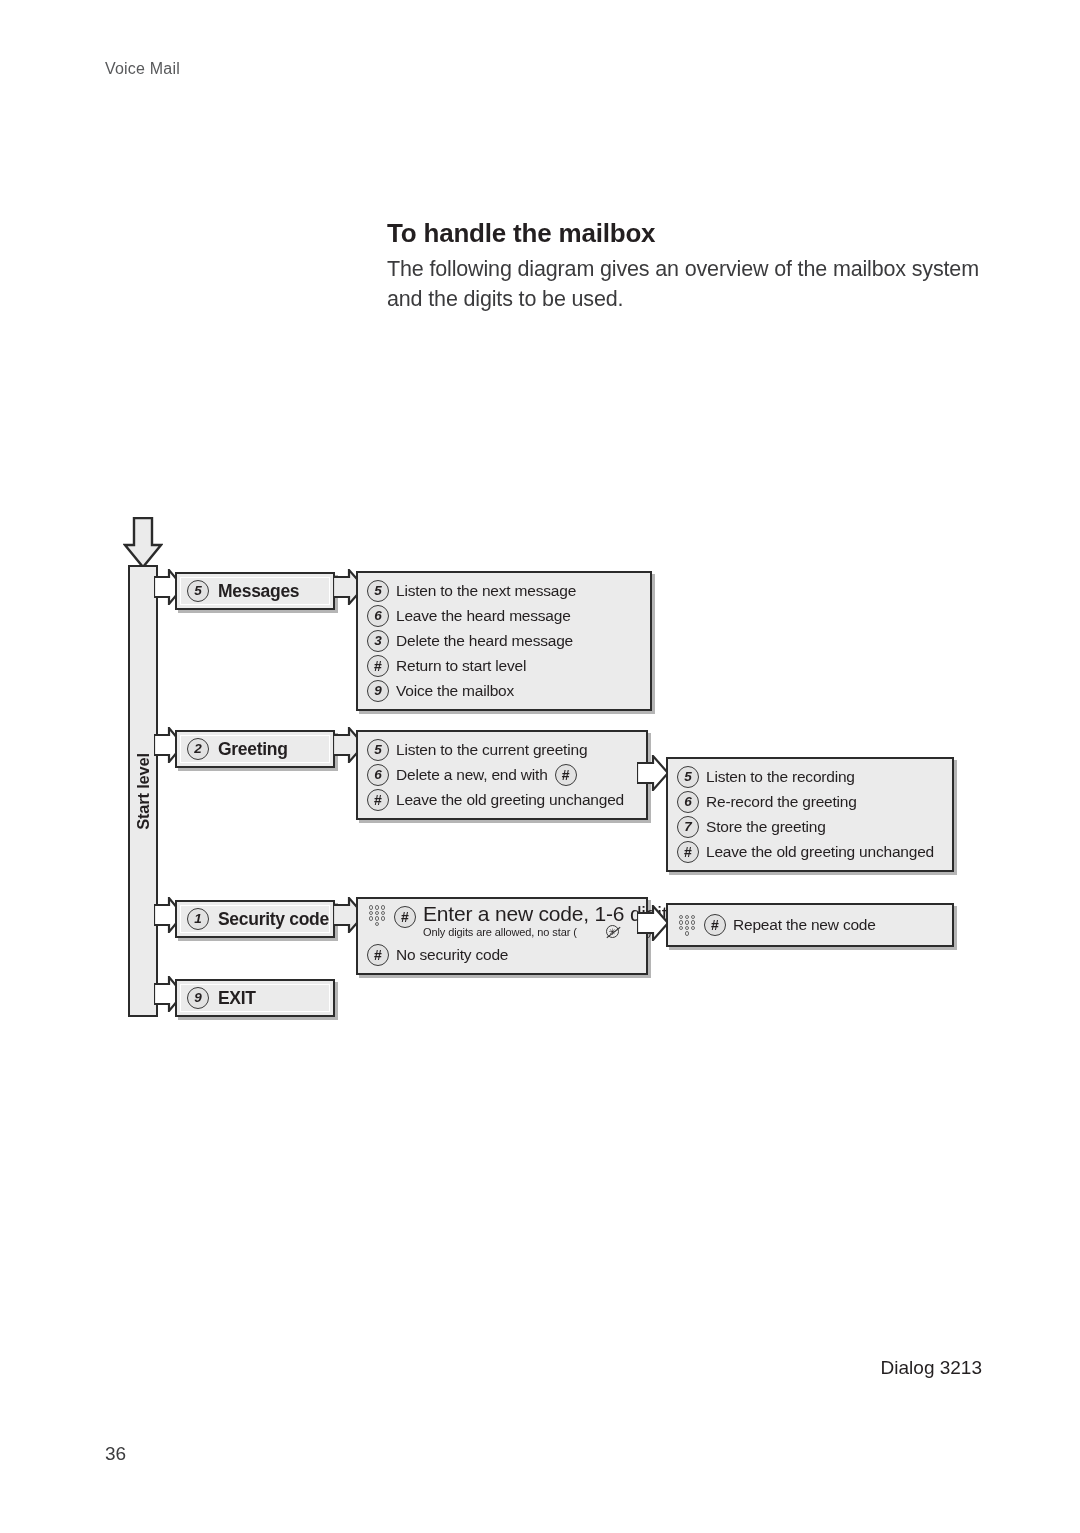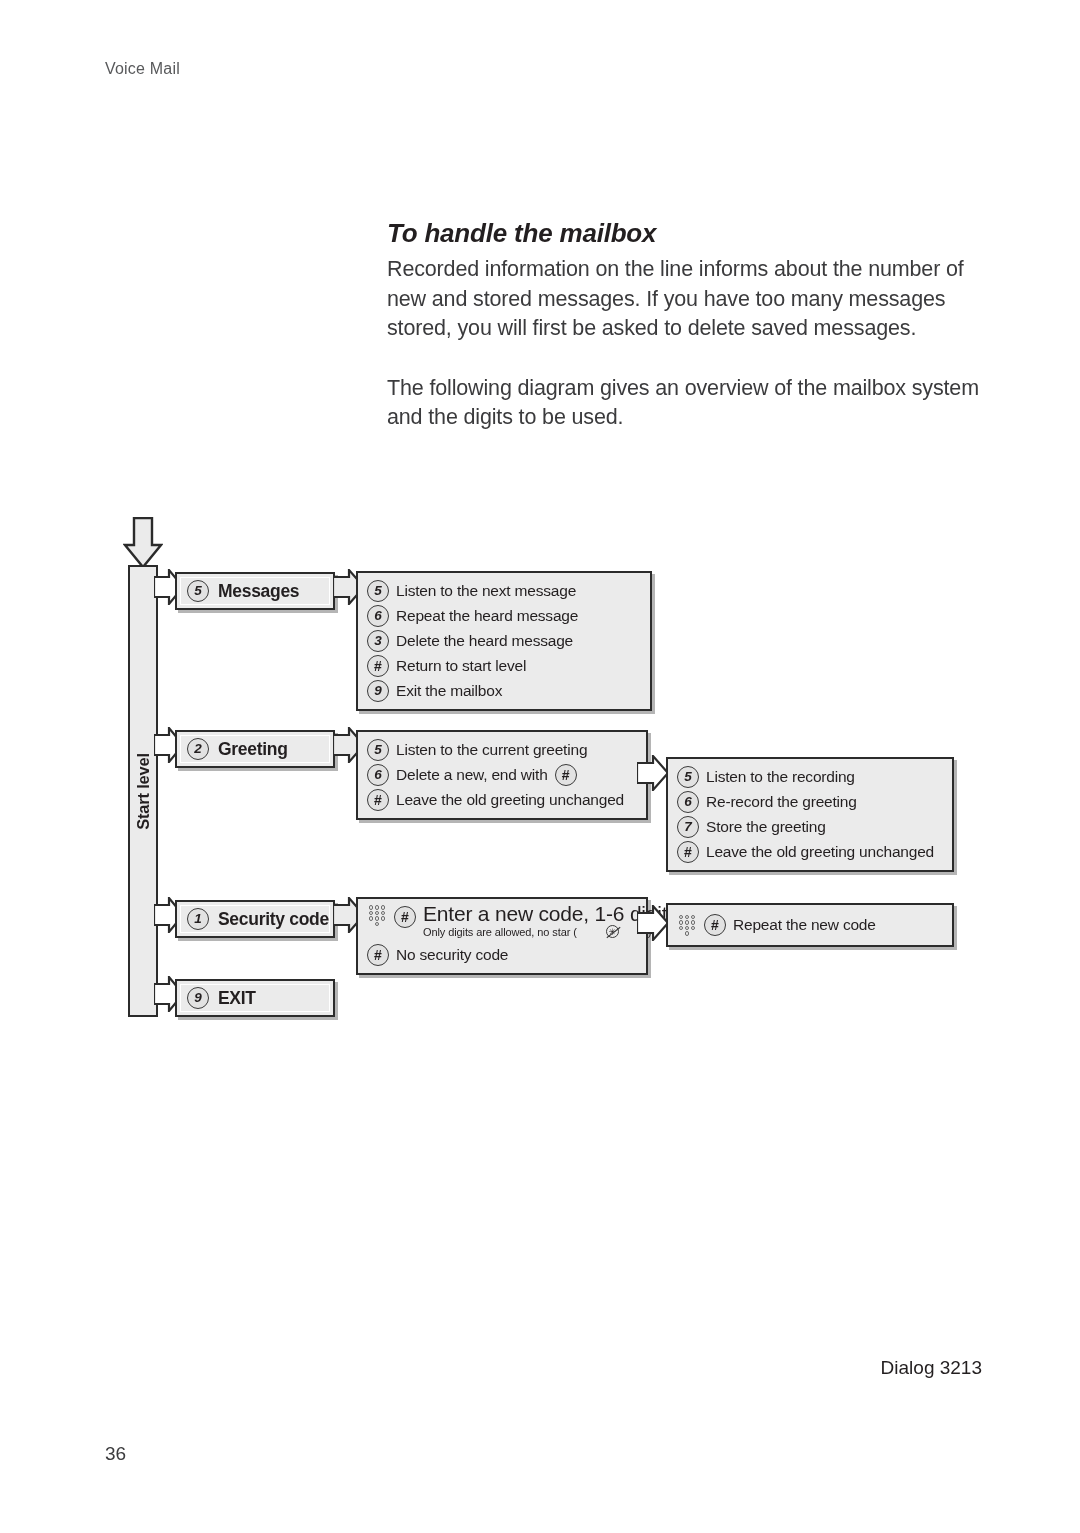--- a/index.html
+++ b/index.html
@@ -29,21 +29,20 @@
   
   .text-col {
     position: absolute;
     left: 387px;
     top: 218px;
     width: 600px;
   }
   .section-title {
     font-size: 26px;
     font-weight: bold;
-    font-style: italic;
     color: #231f20;
     margin: 0 0 6px 0;
     letter-spacing: -0.2px;
   }
   .para {
     font-size: 21.5px;
     line-height: 29.5px;
     color: #3b3b3d;
     margin: 0 0 30px 0;
     letter-spacing: -0.15px;
@@ -259,21 +258,20 @@
     color: #231f20;
   }
 </style>
 </head>
 <body>
 
 <div class="running-head">Voice Mail</div>
 
 <div class="text-col">
   <h2 class="section-title">To handle the mailbox</h2>
-  <p class="para">Recorded information on the line informs about the number of new and stored messages. If you have too many messages stored, you will first be asked to delete saved messages.</p>
   <p class="para">The following diagram gives an overview of the mailbox system and the digits to be used.</p>
 </div>
 
 <div class="diagram">
 
   <svg class="entry-arrow" viewBox="0 0 40 52">
     <polygon points="11,1 29,1 29,28 38,28 20,50 2,28 11,28" fill="#ebebeb" stroke="#2b2b2b" stroke-width="2.4" stroke-linejoin="miter"></polygon>
   </svg>
 
   <div class="start-bar"></div>
@@ -303,33 +301,33 @@
     <polygon points="0,8 16,8 16,1 31,18 16,35 16,28 0,28" fill="#ebebeb" stroke="#2b2b2b" stroke-width="2.2" stroke-linejoin="miter"></polygon>
   </svg>
 
   <div class="dbox detail" style="left:246px; top:56px; width:296px;">
     <div class="detail-row">
       <span class="key">5</span>
       <span class="detail-text">Listen to the next message</span>
     </div>
     <div class="detail-row">
       <span class="key">6</span>
-      <span class="detail-text">Repeat the heard message</span>
+      <span class="detail-text">Leave the heard message</span>
     </div>
     <div class="detail-row">
       <span class="key">3</span>
       <span class="detail-text">Delete the heard message</span>
     </div>
     <div class="detail-row">
       <span class="key hash">#</span>
       <span class="detail-text">Return to start level</span>
     </div>
     <div class="detail-row">
       <span class="key">9</span>
-      <span class="detail-text">Exit the mailbox</span>
+      <span class="detail-text">Voice the mailbox</span>
     </div>
   </div>
 
   <div class="dbox lvl1 inner-line" style="top:215px;">
     <span class="key">2</span>
     <span class="lvl1-title">Greeting</span>
   </div>
 
   <svg class="conn" style="left:223px; top:212px; width:32px; height:36px;" viewBox="0 0 32 36">
     <polygon points="0,8 16,8 16,1 31,18 16,35 16,28 0,28" fill="#ebebeb" stroke="#2b2b2b" stroke-width="2.2" stroke-linejoin="miter"></polygon>

